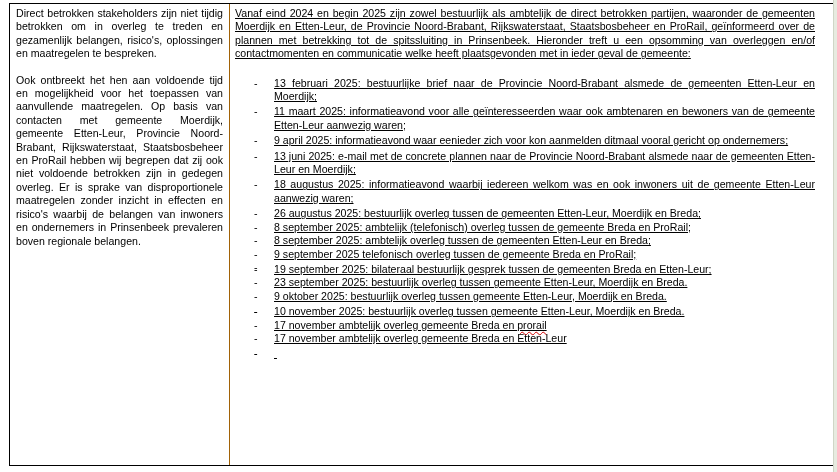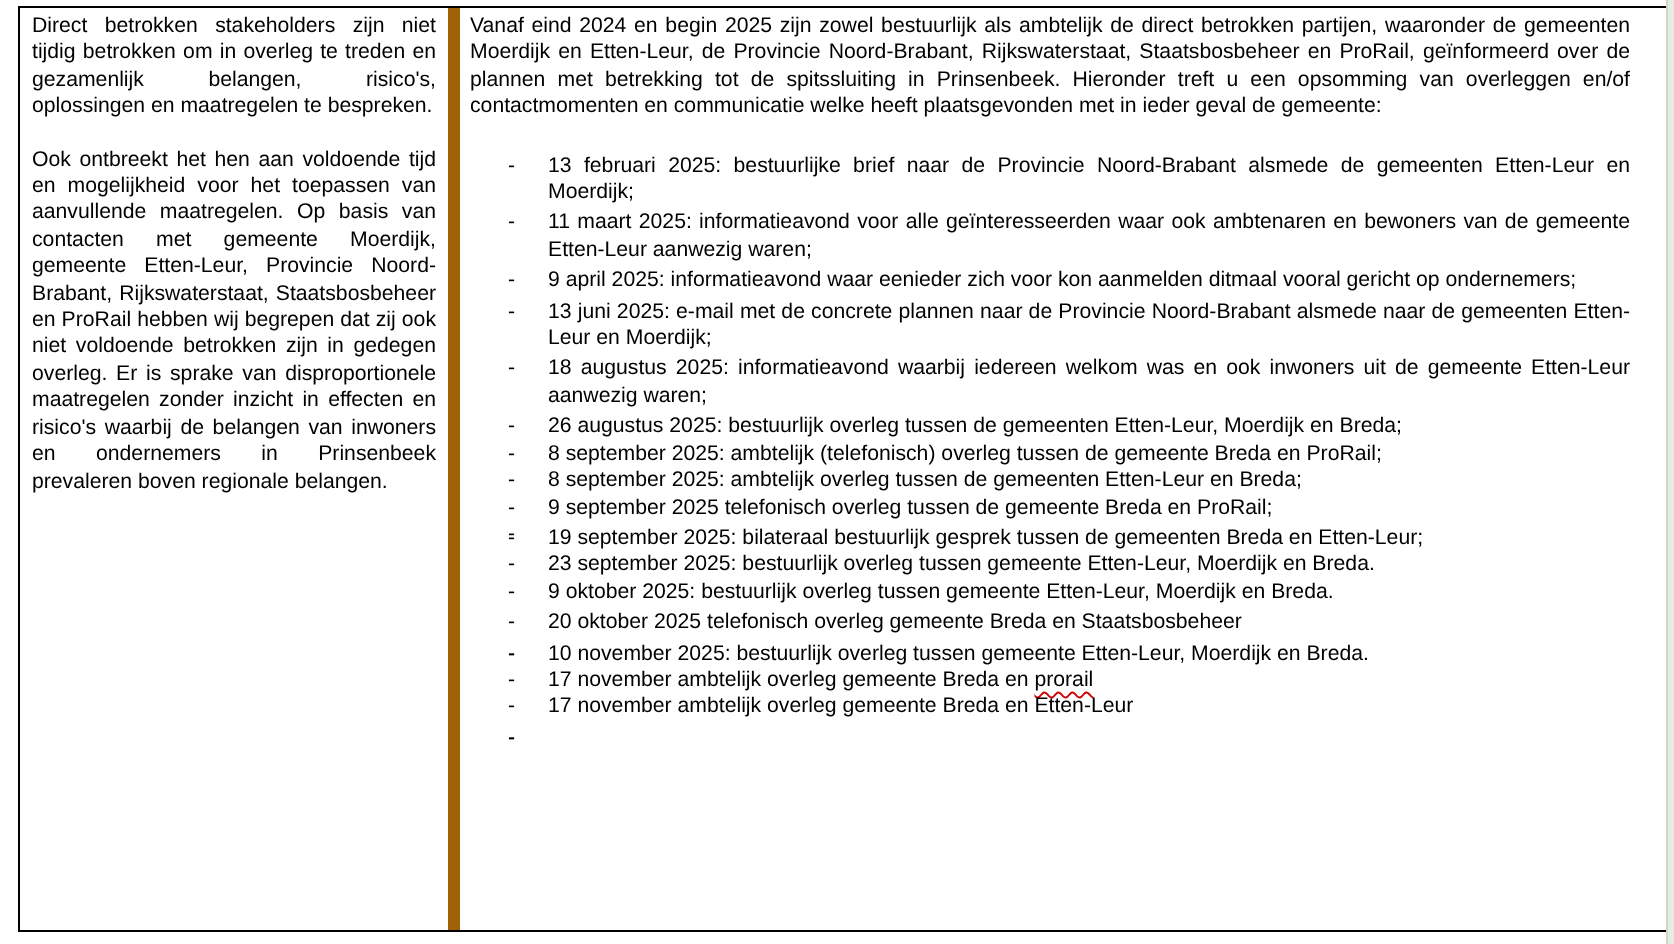--- a/index.html
+++ b/index.html
@@ -15,25 +15,25 @@
       background: #e7ebe0; border-left: 1px solid #cfd6c6;
     }
     .doc-table {
       position: absolute; left: 9px; top: 3px;
       width: 828px; height: 463px;
       border-top: 1px solid #000; border-bottom: 1px solid #000; border-left: 1px solid #000;
       display: flex;
       box-sizing: border-box;
     }
     .col-left {
-      width: 220px; border-right: 6px solid #a16207; box-sizing: border-box;
+      width: 220px; border-right: 1px solid #a16207; box-sizing: border-box;
       padding: 3px 6px 0 6px; line-height: 13.4px;
     }
     .col-right {
-      flex: 1; padding: 3px 22px 0 5px; line-height: 13.4px; box-sizing: border-box;
+      flex: 1; padding: 3px 22px 0 5px; line-height: 13.4px; box-sizing: border-box; text-decoration: underline;
     }
     p { margin: 0; }
     .just { text-align: justify; }
     .gap { height: 13px; }
     ul.timeline { list-style: none; margin: 0; padding: 0; }
     ul.timeline li {
       position: relative; padding-left: 39px; margin: 0 0 2px 0;
       text-align: justify;
     }
     ul.timeline li .dash {
@@ -66,21 +66,21 @@
       <li><span class="dash">-</span><span>13 juni 2025: e-mail met de concrete plannen naar de Provincie Noord-Brabant alsmede naar de gemeenten Etten-Leur en Moerdijk;</span></li>
       <li><span class="dash">-</span><span>18 augustus 2025: informatieavond waarbij iedereen welkom was en ook inwoners uit de gemeente Etten-Leur aanwezig waren;</span></li>
       <li style="margin-bottom:0"><span class="dash">-</span><span>26 augustus 2025: bestuurlijk overleg tussen de gemeenten Etten-Leur, Moerdijk en Breda;</span></li>
       <li style="margin-bottom:0"><span class="dash">-</span><span>8 september 2025: ambtelijk (telefonisch) overleg tussen de gemeente Breda en ProRail;</span></li>
       <li style="margin-bottom:0"><span class="dash">-</span><span>8 september 2025: ambtelijk overleg tussen de gemeenten Etten-Leur en Breda;</span></li>
       <li style="margin-bottom:0"><span class="dash">-</span><span>9 september 2025 telefonisch overleg tussen de gemeente Breda en ProRail;</span></li>
       <li><span class="dash">-</span></li>
       <li style="margin-bottom:0"><span class="dash">-</span><span>19 september 2025: bilateraal bestuurlijk gesprek tussen de gemeenten Breda en Etten-Leur;</span></li>
       <li style="margin-bottom:0"><span class="dash">-</span><span>23 september 2025: bestuurlijk overleg tussen gemeente Etten-Leur, Moerdijk en Breda.</span></li>
       <li><span class="dash">-</span><span>9 oktober 2025: bestuurlijk overleg tussen gemeente Etten-Leur, Moerdijk en Breda.</span></li>
-      <li><span class="dash">-</span><span>20 oktober 2025 telefonisch overleg gemeente Breda en Staatsbosbeheer</span></li>
+      <li><span class="dash">-</span></li>
       <li><span class="dash">-</span></li>
       <li style="margin-bottom:0"><span class="dash">-</span><span>10 november 2025: bestuurlijk overleg tussen gemeente Etten-Leur, Moerdijk en Breda.</span></li>
       <li style="margin-bottom:0"><span class="dash">-</span><span>17 november ambtelijk overleg gemeente Breda en </span><span class="squiggle">prorail</span></li>
       <li><span class="dash">-</span><span>17 november ambtelijk overleg gemeente Breda en Etten-Leur</span></li>
       <li><span class="dash">-</span></li>
       <li><span class="dash">-</span><span></span>&nbsp;</li>
     </ul>
     <div class="gap" style="height:14px"></div>
     <div class="gap" style="height:9px"></div>
 

